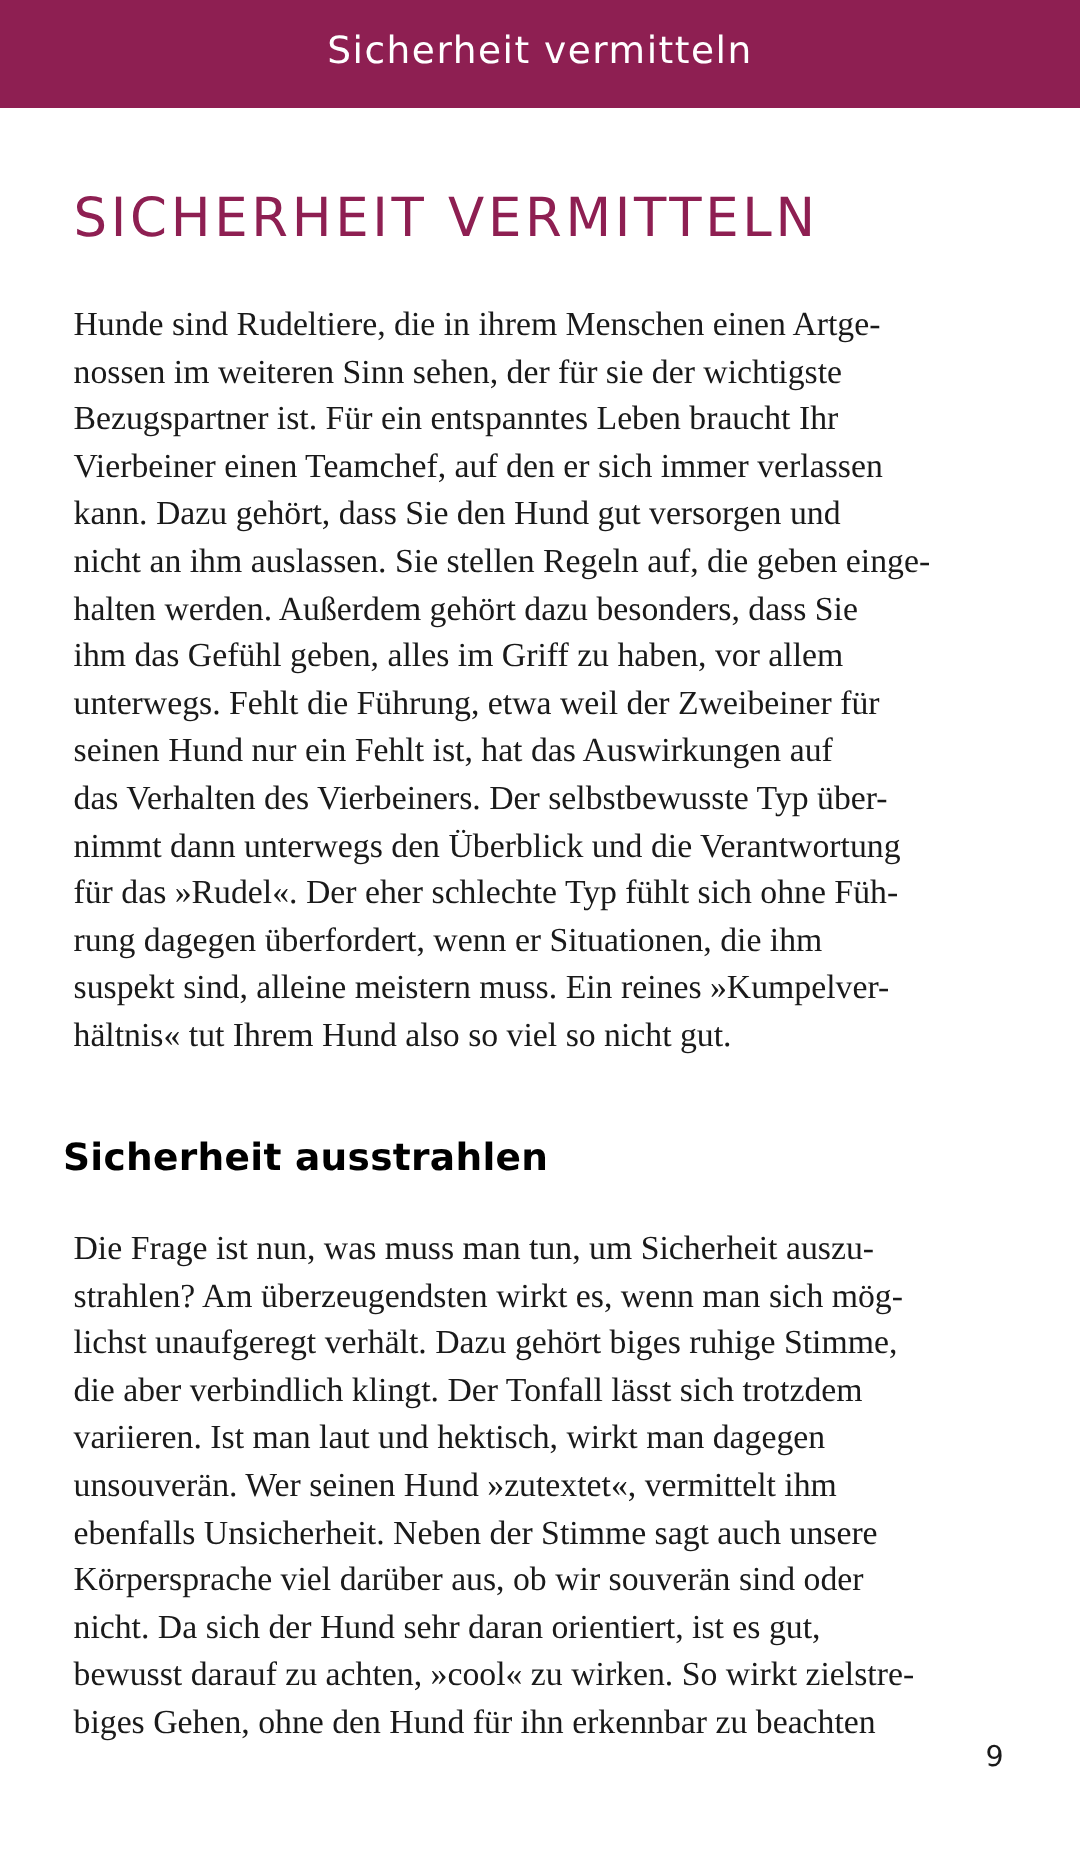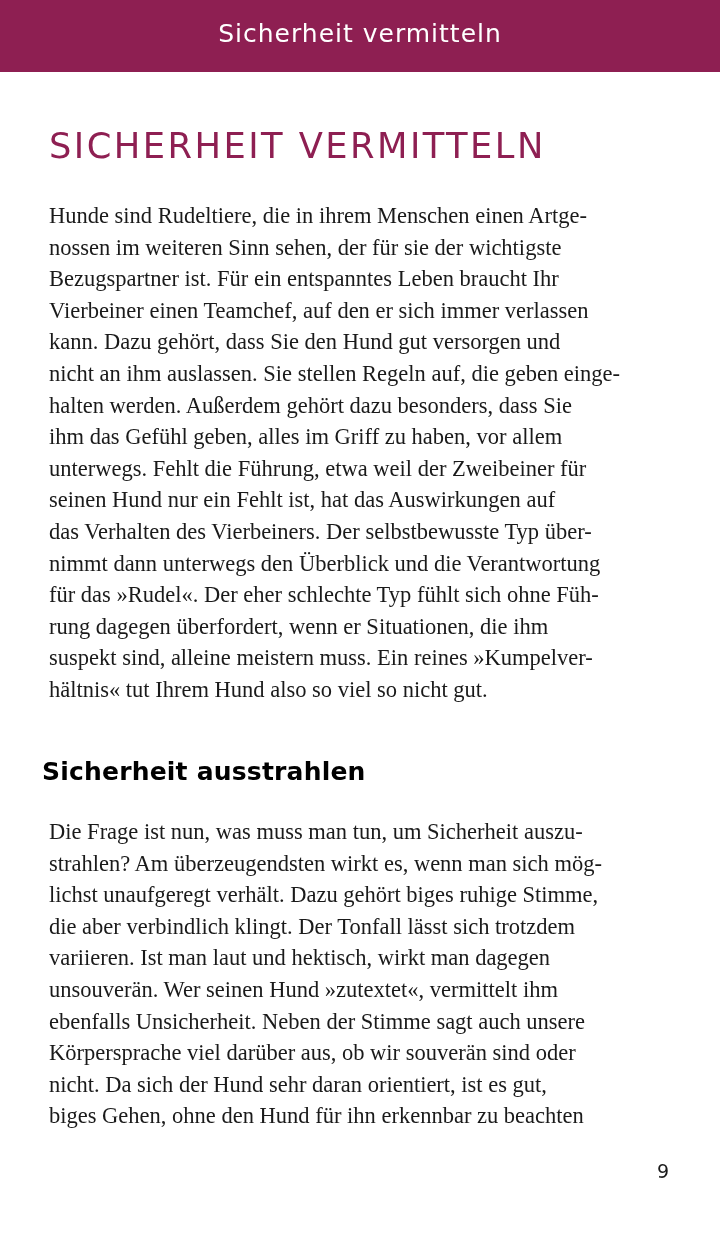--- a/index.html
+++ b/index.html
@@ -121,16 +121,17 @@
 <p class="body-text para-2">
   <span class="line">Die Frage ist nun, was muss man tun, um Sicherheit auszu-</span>
   <span class="line">strahlen? Am überzeugendsten wirkt es, wenn man sich mög-</span>
   <span class="line">lichst unaufgeregt verhält. Dazu gehört biges ruhige Stimme,</span>
   <span class="line">die aber verbindlich klingt. Der Tonfall lässt sich trotzdem</span>
   <span class="line">variieren. Ist man laut und hektisch, wirkt man dagegen</span>
   <span class="line">unsouverän. Wer seinen Hund »zutextet«, vermittelt ihm</span>
   <span class="line">ebenfalls Unsicherheit. Neben der Stimme sagt auch unsere</span>
   <span class="line">Körpersprache viel darüber aus, ob wir souverän sind oder</span>
   <span class="line">nicht. Da sich der Hund sehr daran orientiert, ist es gut,</span>
+  <span class="line">bewusst darauf zu achten, »cool« zu wirken. So wirkt zielstre-</span>
   <span class="line">biges Gehen, ohne den Hund für ihn erkennbar zu beachten</span>
 </p>
 
 <span class="page-number">9</span>
 
 </body></html>

